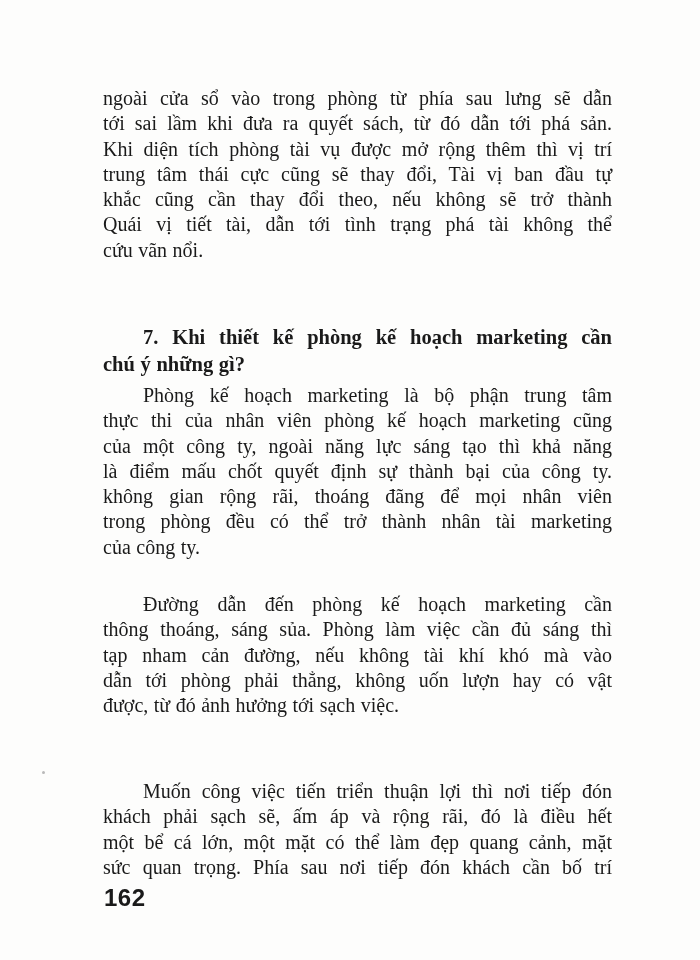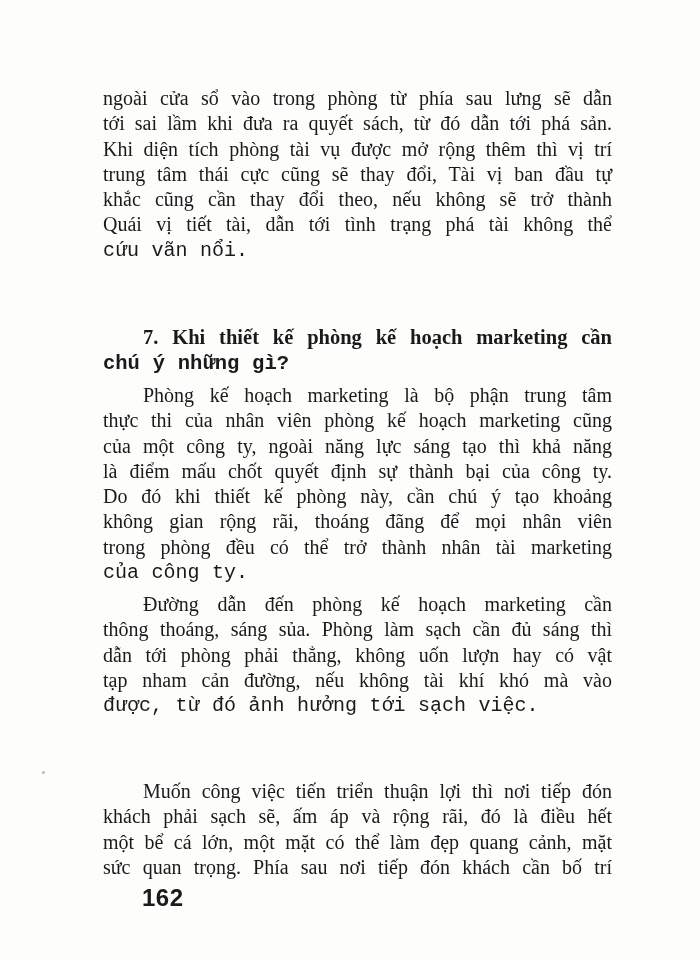--- a/index.html
+++ b/index.html
@@ -19,36 +19,35 @@
   }
   .ln {
     font-size: 20px;
     line-height: 25.3px;
     height: 25.3px;
     text-align: justify;
     text-align-last: justify;
     word-spacing: 0.5px;
   }
   .ln.ind { padding-left: 40px; margin-top: 16px; }
-  .ln.last { text-align: right; text-align-last: left; font-family: Liberation Mono, monospace; }
+  .ln.last { text-align: right; text-align-last: left; }
   .heading .ln {
     font-weight: bold;
     font-size: 20.5px;
     line-height: 26.5px;
     height: 26.5px;
   }
   .page-number {
     position: absolute;
     left: 104px;
     top: 884px;
     font-family: "Liberation Sans", sans-serif;
     font-weight: 700;
     font-size: 24px;
     letter-spacing: 0.5px;
-    margin-left: 38px;
   }
   .speck {
     position: absolute;
     left: 42px;
     top: 771px;
     width: 3px;
     height: 3px;
     border-radius: 50%;
     background: #b9b9b9;
   }
@@ -71,31 +70,30 @@
   <div class="block heading" style="top:308px">
     <div class="ln ind">7. Khi thiết kế phòng kế hoạch marketing cần</div>
     <div class="ln last">chú ý những gì?</div>
   </div>
 
   <div class="block" style="top:367px">
     <div class="ln ind">Phòng kế hoạch marketing là bộ phận trung tâm</div>
     <div class="ln">thực thi của nhân viên phòng kế hoạch marketing cũng</div>
     <div class="ln">của một công ty, ngoài năng lực sáng tạo thì khả năng</div>
     <div class="ln">là điểm mấu chốt quyết định sự thành bại của công ty.</div>
-    <div class="ln">Do đó khi thiết kế phòng này, cần chú ý tạo khoảng</div>
     <div class="ln">không gian rộng rãi, thoáng đãng để mọi nhân viên</div>
     <div class="ln">trong phòng đều có thể trở thành nhân tài marketing</div>
     <div class="ln last">của công ty.</div>
   </div>
 
   <div class="block" style="top:576px">
     <div class="ln ind">Đường dẫn đến phòng kế hoạch marketing cần</div>
-    <div class="ln">thông thoáng, sáng sủa. Phòng làm sạch cần đủ sáng thì</div>
+    <div class="ln">thông thoáng, sáng sủa. Phòng làm việc cần đủ sáng thì</div>
+    <div class="ln">tạp nham cản đường, nếu không tài khí khó mà vào</div>
     <div class="ln">dẫn tới phòng phải thẳng, không uốn lượn hay có vật</div>
-    <div class="ln">tạp nham cản đường, nếu không tài khí khó mà vào</div>
     <div class="ln last">được, từ đó ảnh hưởng tới sạch việc.</div>
   </div>
 
   <div class="block" style="top:763px">
     <div class="ln ind">Muốn công việc tiến triển thuận lợi thì nơi tiếp đón</div>
     <div class="ln">khách phải sạch sẽ, ấm áp và rộng rãi, đó là điều hết</div>
     <div class="ln">một bể cá lớn, một mặt có thể làm đẹp quang cảnh, mặt</div>
     <div class="ln">sức quan trọng. Phía sau nơi tiếp đón khách cần bố trí</div>
   </div>
 

